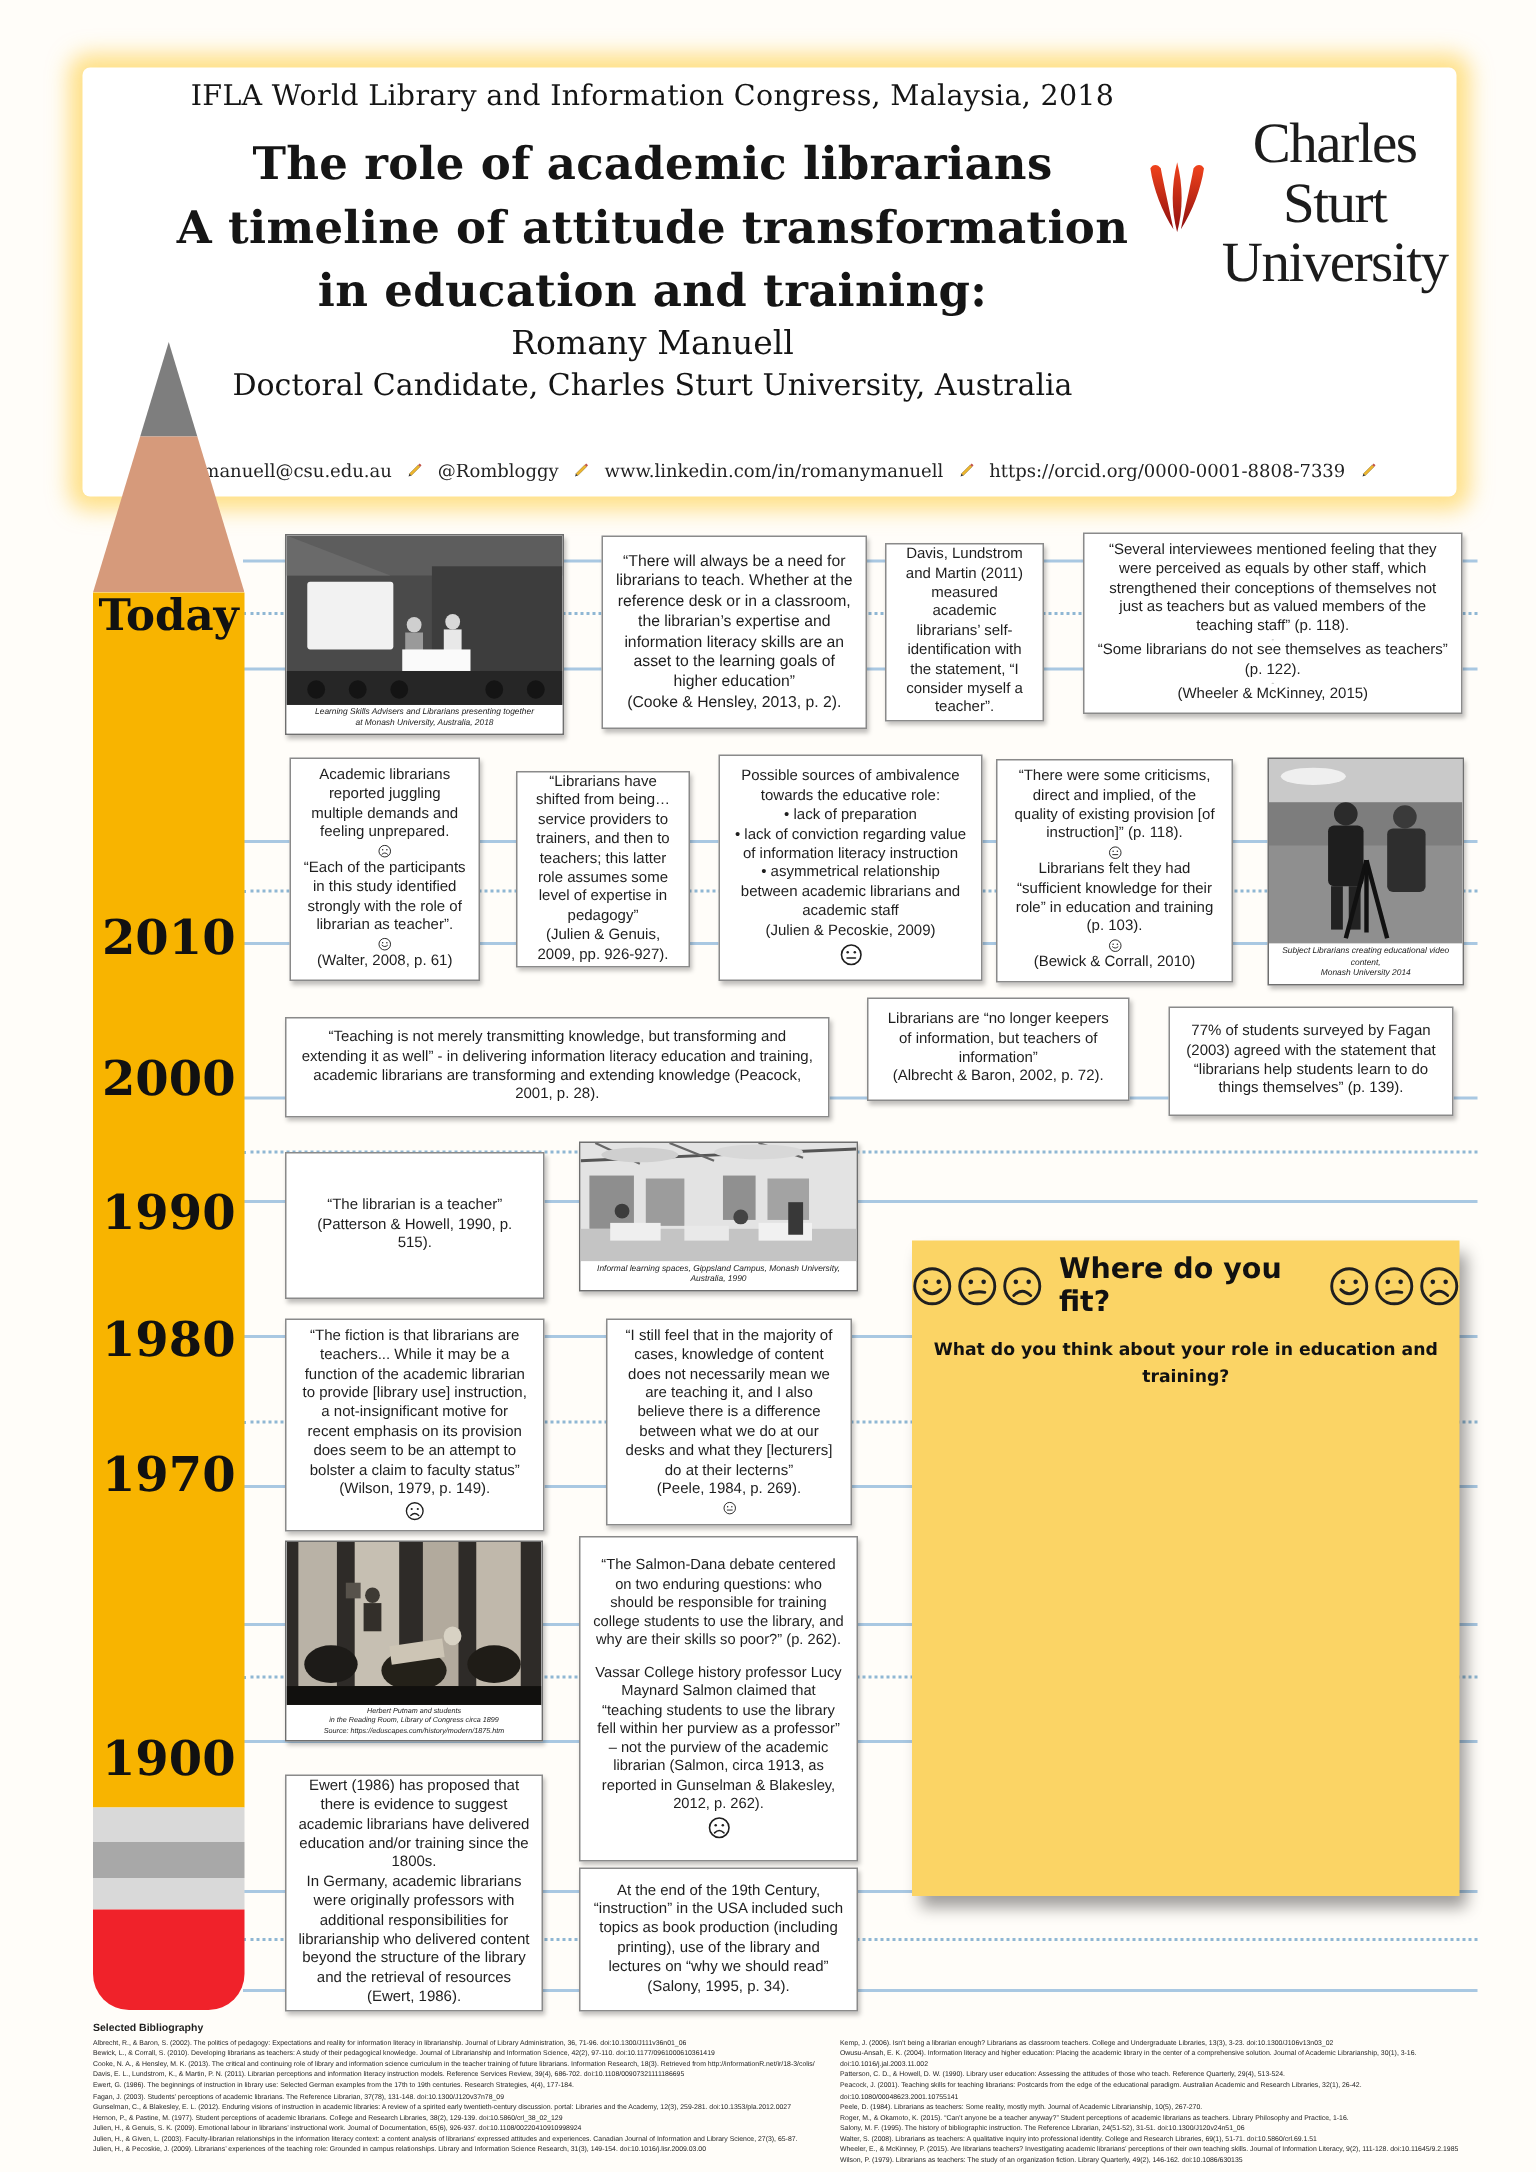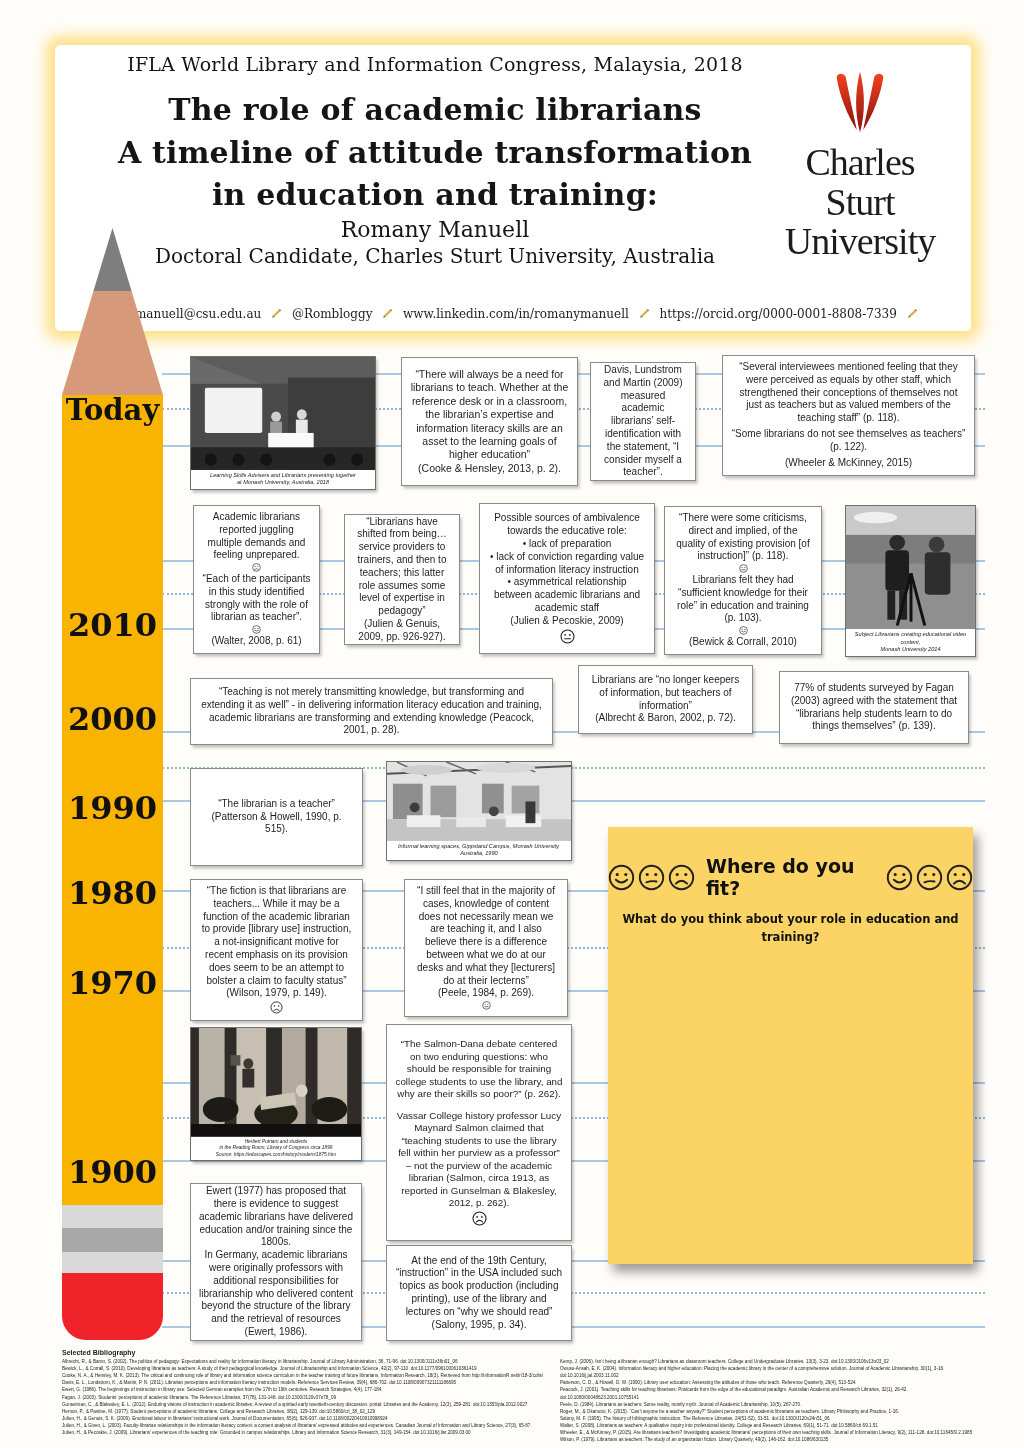--- a/index.html
+++ b/index.html
@@ -11,21 +11,21 @@
                border-radius:5px;box-shadow:0 0 14px 9px rgba(255,205,60,.6);z-index:2;}
   .hc-text{position:absolute;left:55px;top:8px;width:650px;text-align:center;
            font-family:"DejaVu Serif",serif;color:#151515;}
   .hc-conference{font-size:19px;letter-spacing:.2px;}
   .hc-title{margin-top:14px;font-size:30px;font-weight:bold;line-height:1.42;letter-spacing:.2px;}
   .hc-author{font-size:22px;}
   .hc-affiliation{font-size:20px;margin-top:2px;}
   .hc-contact{position:absolute;left:0;right:0;bottom:10px;text-align:center;font-size:12px;
               font-family:"DejaVu Serif",serif;color:#222;}
   .hc-contact .pencil-ico{display:inline-block;vertical-align:-1px;margin:0 6px;}
-  .csu{position:absolute;right:6px;top:26px;width:210px;display:flex;flex-direction:column;align-items:center;}
+  .csu{position:absolute;right:6px;top:26px;width:210px;display:flex;flex-direction:row;align-items:center;}
   .csu-text{font-family:"Liberation Serif",serif;font-size:38px;line-height:1.04;color:#1c1c1c;
             text-align:center;letter-spacing:-1px;margin-top:6px;}
 
   
   .pencil-tip{position:absolute;left:62px;top:228px;width:101px;height:167px;
               clip-path:polygon(50% 0,0 100%,100% 100%);z-index:4;}
   .tip-gray{height:38%;background:var(--pencil-tip,#7E7E7E);}
   .tip-wood{height:62%;background:var(--pencil-wood,#D69A7B);}
   .pencil-body{position:absolute;left:62px;top:395px;width:101px;height:810px;
                background:var(--pencil-yellow,#F8B400);z-index:4;}
@@ -55,21 +55,21 @@
   .photo{position:absolute;border:1px solid #6f6f6f;background:#fff;box-shadow:1.5px 2.5px 3px rgba(0,0,0,.25);
          z-index:2;display:flex;flex-direction:column;box-sizing:border-box;overflow:hidden;}
   .photo svg.scene{flex:1;width:100%;display:block;}
   .photo .caption{font-size:5.6px;font-style:italic;text-align:center;padding:2px 2px;line-height:1.35;
                   color:#222;background:#fff;}
   .photo .caption .bline{width:100%;}
 
   
   .sticky{position:absolute;left:608px;top:827px;width:365px;height:437px;
           background:var(--sticky-yellow,#FBD465);z-index:3;box-shadow:5px 8px 10px rgba(0,0,0,.38);}
-  .sticky-head{display:flex;align-items:center;justify-content:center;gap:3px;padding-top:28px;}
+  .sticky-head{display:flex;align-items:center;justify-content:center;gap:3px;padding-top:8px;}
   .sticky-title{font-family:"DejaVu Sans",sans-serif;font-weight:bold;font-size:19px;color:#111;margin:0 8px;}
   .sticky-sub{margin-top:12px;text-align:center;font-family:"DejaVu Sans",sans-serif;font-weight:bold;
               font-size:11.5px;line-height:1.55;color:#111;padding:0 14px;}
 
   
   .bib{position:absolute;left:62px;top:1349px;width:912px;z-index:2;color:#1d1d1d;}
   .bib-title{font-size:7px;font-weight:bold;margin-bottom:2px;}
   .bib-cols{display:flex;gap:10px;}
   .bib-col-left{width:488px;font-size:4.6px;line-height:1.55;}
   .bib-col-right{width:414px;font-size:4.6px;line-height:1.55;}
@@ -191,21 +191,21 @@
         <div class="bline">Learning Skills Advisers and Librarians presenting together</div>
         <div class="bline">at Monash University, Australia, 2018</div>
       </div>
   </div>
 
   <div class="qbox" style="left:401px;top:357px;width:177px;height:129px;font-size:10.5px">
       <div class="bline">“There will always be a need for librarians to teach. Whether at the reference desk or in a classroom, the librarian’s expertise and information literacy skills are an asset to the learning goals of higher education”</div>
       <div class="bline">(Cooke &amp; Hensley, 2013, p. 2).</div>
     </div>
   <div class="qbox" style="left:590px;top:362px;width:106px;height:119px">
-      <div class="bline">Davis, Lundstrom and Martin (2009) measured academic librarians’ self-identification with the statement, “I consider myself a teacher”.</div>
+      <div class="bline">Davis, Lundstrom and Martin (2011) measured academic librarians’ self-identification with the statement, “I consider myself a teacher”.</div>
     </div>
   <div class="qbox" style="left:722px;top:355px;width:253px;height:121px">
       <div class="bline">“Several interviewees mentioned feeling that they were perceived as equals by other staff, which strengthened their conceptions of themselves not just as teachers but as valued members of the teaching staff” (p. 118).</div>
       <svg viewBox="0 0 24 24" width="15" height="15" class="face">
         <circle cx="12" cy="12" r="10.4" fill="none" stroke="#1f1f1f" stroke-width="1.7"></circle>
         <circle cx="8.2" cy="9.4" r="1.35" fill="#1f1f1f"></circle>
         <circle cx="15.8" cy="9.4" r="1.35" fill="#1f1f1f"></circle>
         <path d="M7 14 Q12 19 17 14" fill="none" stroke="#1f1f1f" stroke-width="1.7" stroke-linecap="round"></path>
       </svg>
       <div class="bline">“Some librarians do not see themselves as teachers” (p. 122).</div>
@@ -441,21 +441,21 @@
       <div class="bgap"></div>
       <div class="bline">Vassar College history professor Lucy Maynard Salmon claimed that “teaching students to use the library fell within her purview as a professor” – not the purview of the academic librarian (Salmon, circa 1913, as reported in Gunselman &amp; Blakesley, 2012, p. 262).</div>
       <svg viewBox="0 0 24 24" width="15" height="15" class="face">
         <circle cx="12" cy="12" r="10.4" fill="none" stroke="#1f1f1f" stroke-width="1.7"></circle>
         <circle cx="8.2" cy="9.4" r="1.35" fill="#1f1f1f"></circle>
         <circle cx="15.8" cy="9.4" r="1.35" fill="#1f1f1f"></circle>
         <path d="M7 17.5 Q12 12.5 17 17.5" fill="none" stroke="#1f1f1f" stroke-width="1.7" stroke-linecap="round"></path>
       </svg>
     </div>
   <div class="qbox" style="left:190px;top:1183px;width:172px;height:158px">
-      <div class="bline">Ewert (1977) has proposed that there is evidence to suggest academic librarians have delivered education and/or training since the 1800s.</div>
+      <div class="bline">Ewert (1986) has proposed that there is evidence to suggest academic librarians have delivered education and/or training since the 1800s.</div>
       <div class="bgap"></div>
       <div class="bline">In Germany, academic librarians were originally professors with additional responsibilities for librarianship who delivered content beyond the structure of the library and the retrieval of resources (Ewert, 1986).</div>
     </div>
   <div class="qbox" style="left:386px;top:1245px;width:186px;height:96px">
       <div class="bline">At the end of the 19th Century, “instruction” in the USA included such topics as book production (including printing), use of the library and lectures on “why we should read” (Salony, 1995, p. 34).</div>
     </div>
 
   <div class="bib">
     <div class="bib-title">Selected Bibliography</div>
     <div class="bib-cols">

